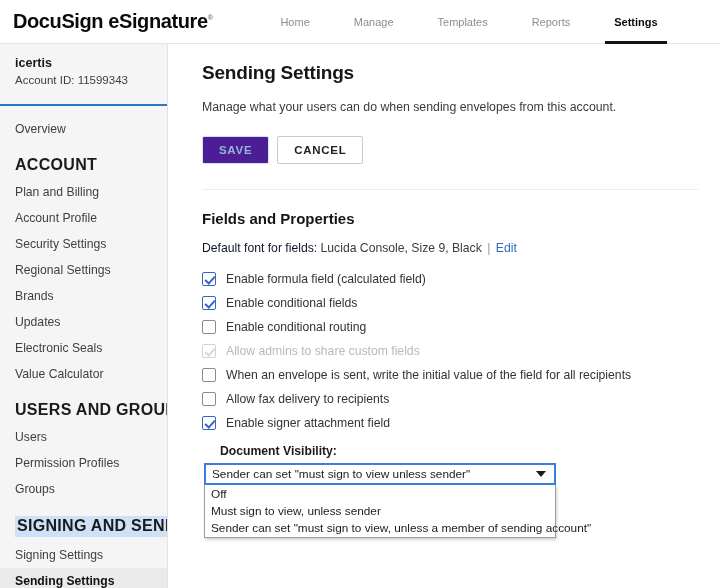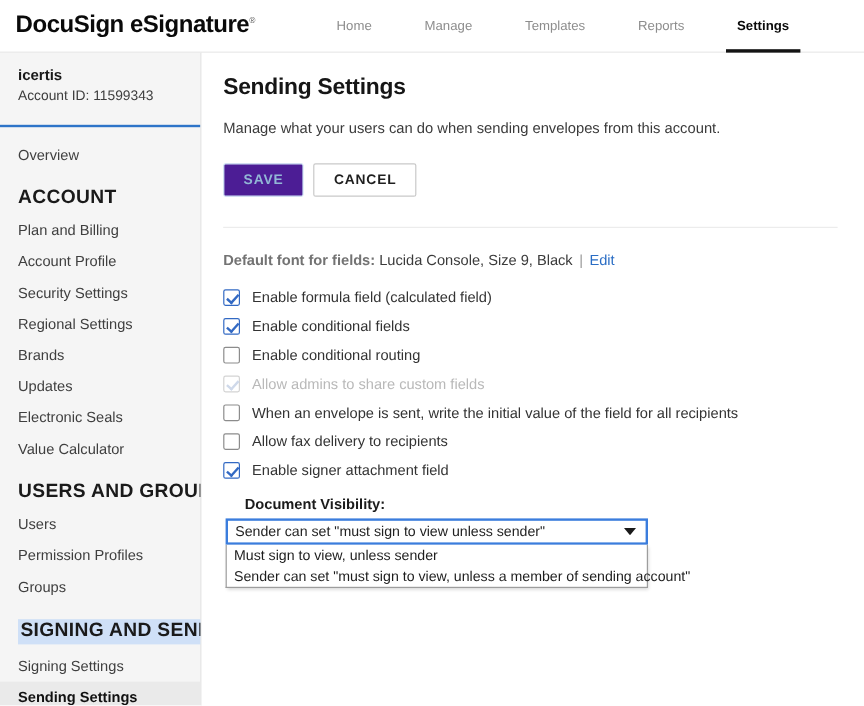--- a/index.html
+++ b/index.html
@@ -54,21 +54,21 @@
   .navitem.active { color: #0a0a0a; font-weight: bold; }
   .navitem.active::after {
     content: "";
     position: absolute;
     left: 13px; right: 13px; bottom: 0;
     height: 3px;
     background: #131313;
   }
 
   
-  #body { display: flex; height: 544px; }
+  #body { display: flex; height: 544px; gap: 16px; }
 
   
   #sidebar {
     width: 168px;
     flex: 0 0 168px;
     background: #f5f5f5;
     border-right: 1px solid #e2e2e2;
     position: relative;
     overflow: hidden;
   }
@@ -167,21 +167,21 @@
     font-size: 15px;
     font-weight: bold;
     color: #161616;
     margin: 0 0 14px 0;
   }
   #font-row {
     font-size: 12.2px;
     color: #3b3b3b;
     margin-bottom: 12px;
   }
-  #font-row .lbl { font-weight: bold; color: #737373; }
+  #font-row .lbl { font-weight: normal; color: #0f172a; }
   #font-row .sep { color: #9a9a9a; padding: 0 2px; }
   #font-row .edit { color: #2a6dc4; cursor: pointer; }
 
   
   .cb-row {
     display: flex;
     align-items: center;
     height: 23px;
     margin-bottom: 1px;
   }
@@ -308,20 +308,21 @@
     <h1 id="page-title">Sending Settings</h1>
     <div id="page-sub">Manage what your users can do when sending envelopes from this account.</div>
 
     <div id="action-row">
       <button class="btn btn-save">SAVE</button>
       <button class="btn btn-cancel">CANCEL</button>
     </div>
 
     <div id="divider"></div>
 
+    <h2 id="section-title">Fields and Properties</h2>
 
     <div id="font-row">
       <span class="lbl">Default font for fields:</span>
       <span>Lucida Console, Size 9, Black</span>
       <span class="sep">|</span>
       <span class="edit">Edit</span>
     </div>
 
     <div id="checkbox-list">
         <div class="cb-row">
@@ -355,19 +356,20 @@
       </div>
 
     <div id="docvis-label">Document Visibility:</div>
 
     <div id="select-wrap">
       <div id="select-box">
         <div id="select-value">Sender can set "must sign to view unless sender"</div>
         <div id="select-arrow"></div>
       </div>
       <div id="options">
+          <div class="opt">Off</div>
           <div class="opt">Must sign to view, unless sender</div>
           <div class="opt">Sender can set "must sign to view, unless a member of sending account"</div>
         </div>
     </div>
 
   </div>
 </div>
 
 </body></html>

